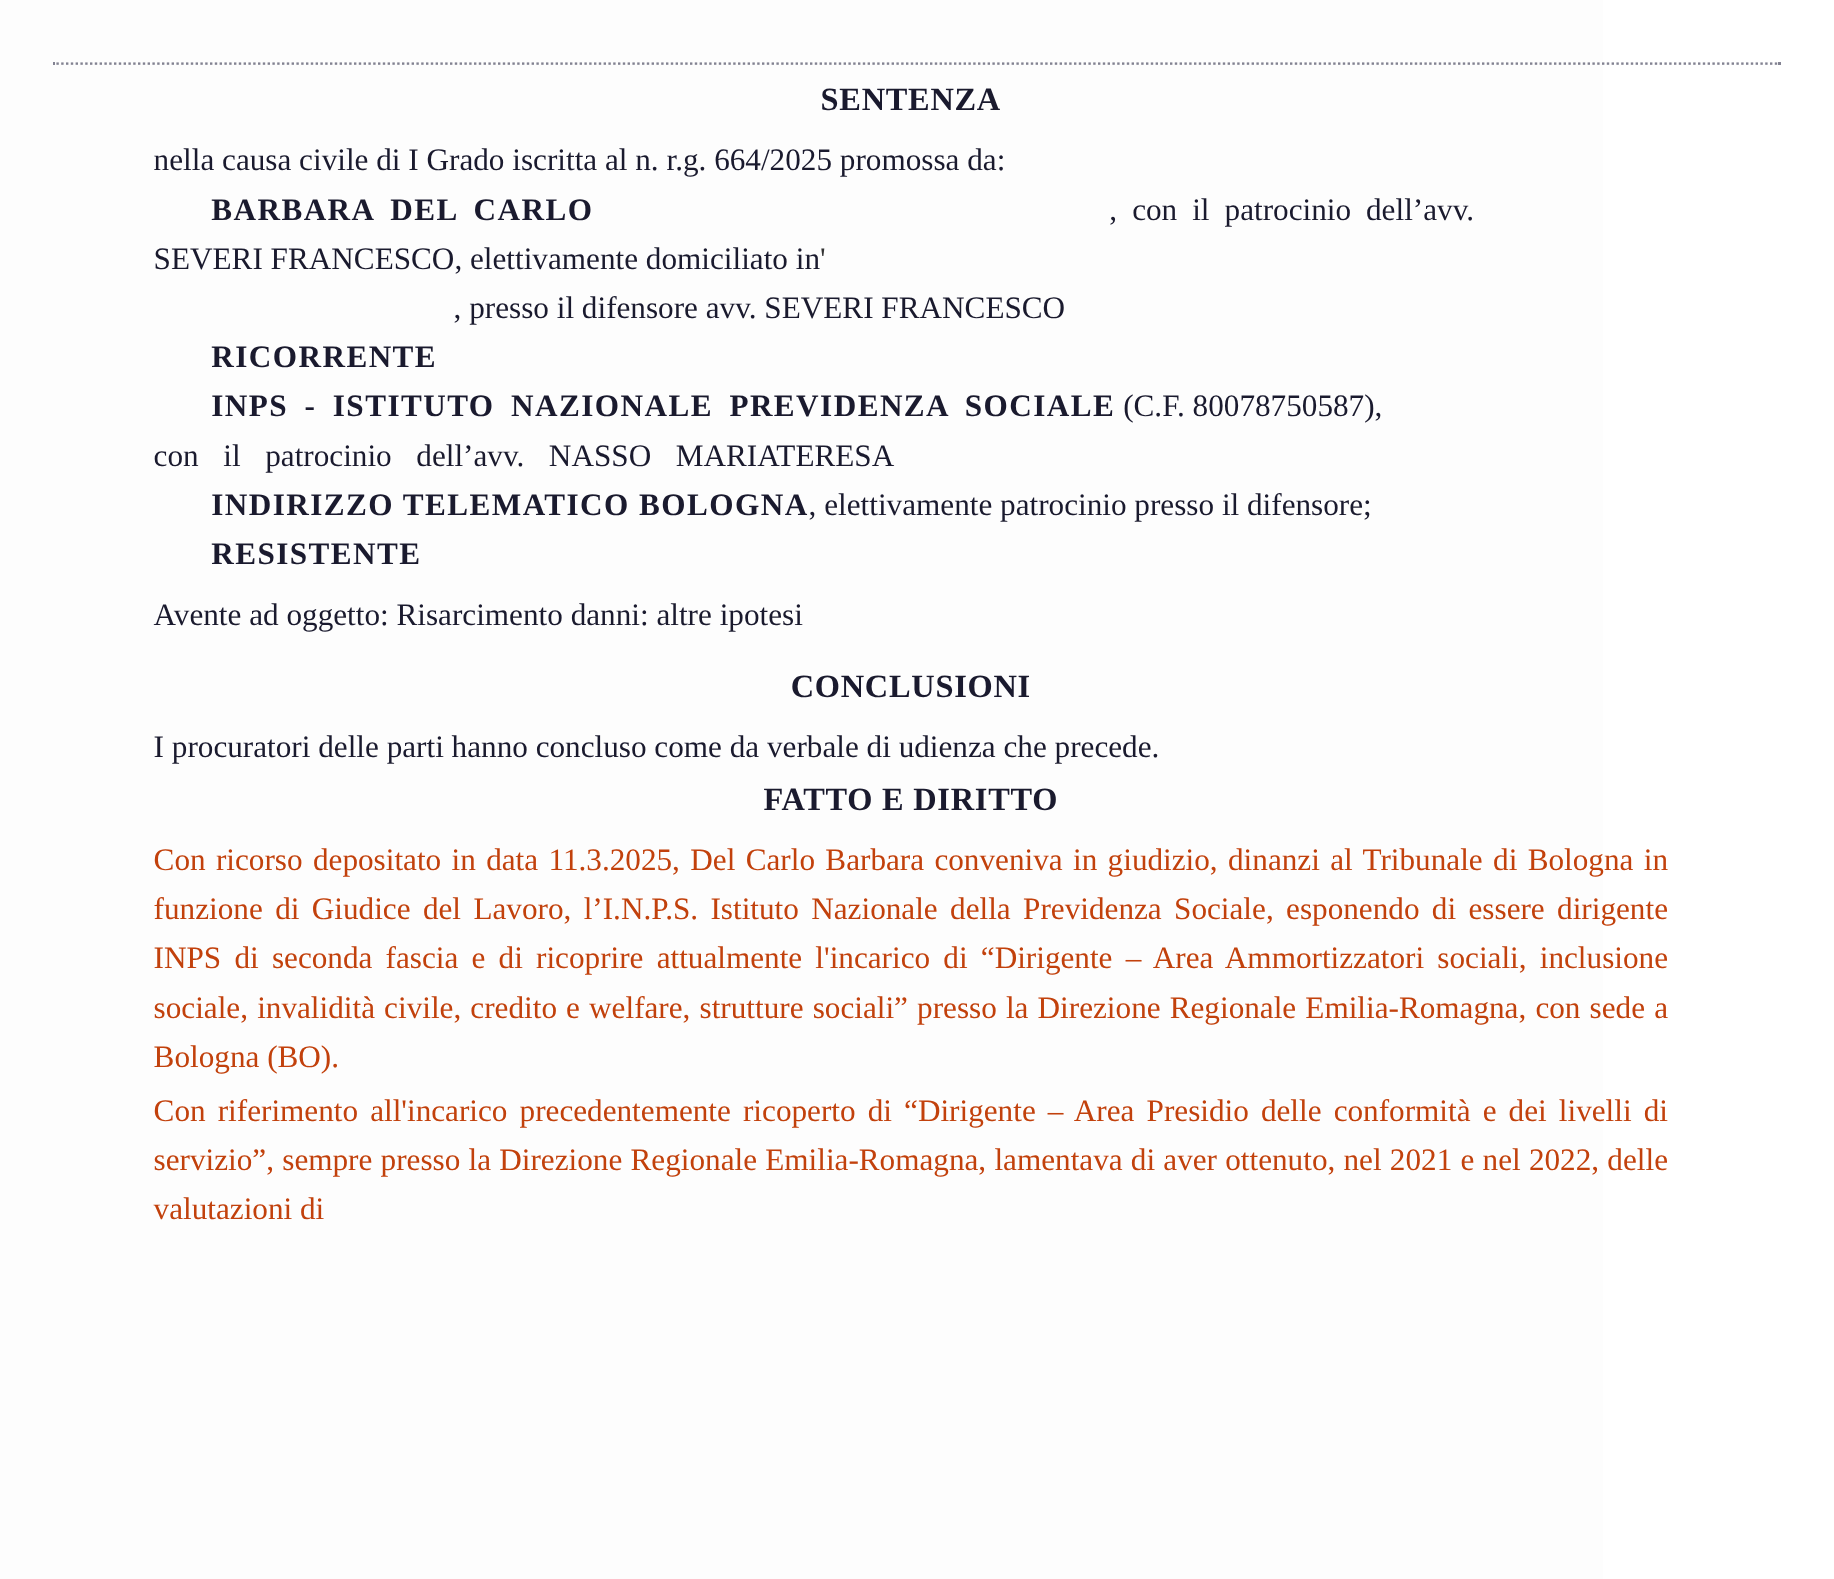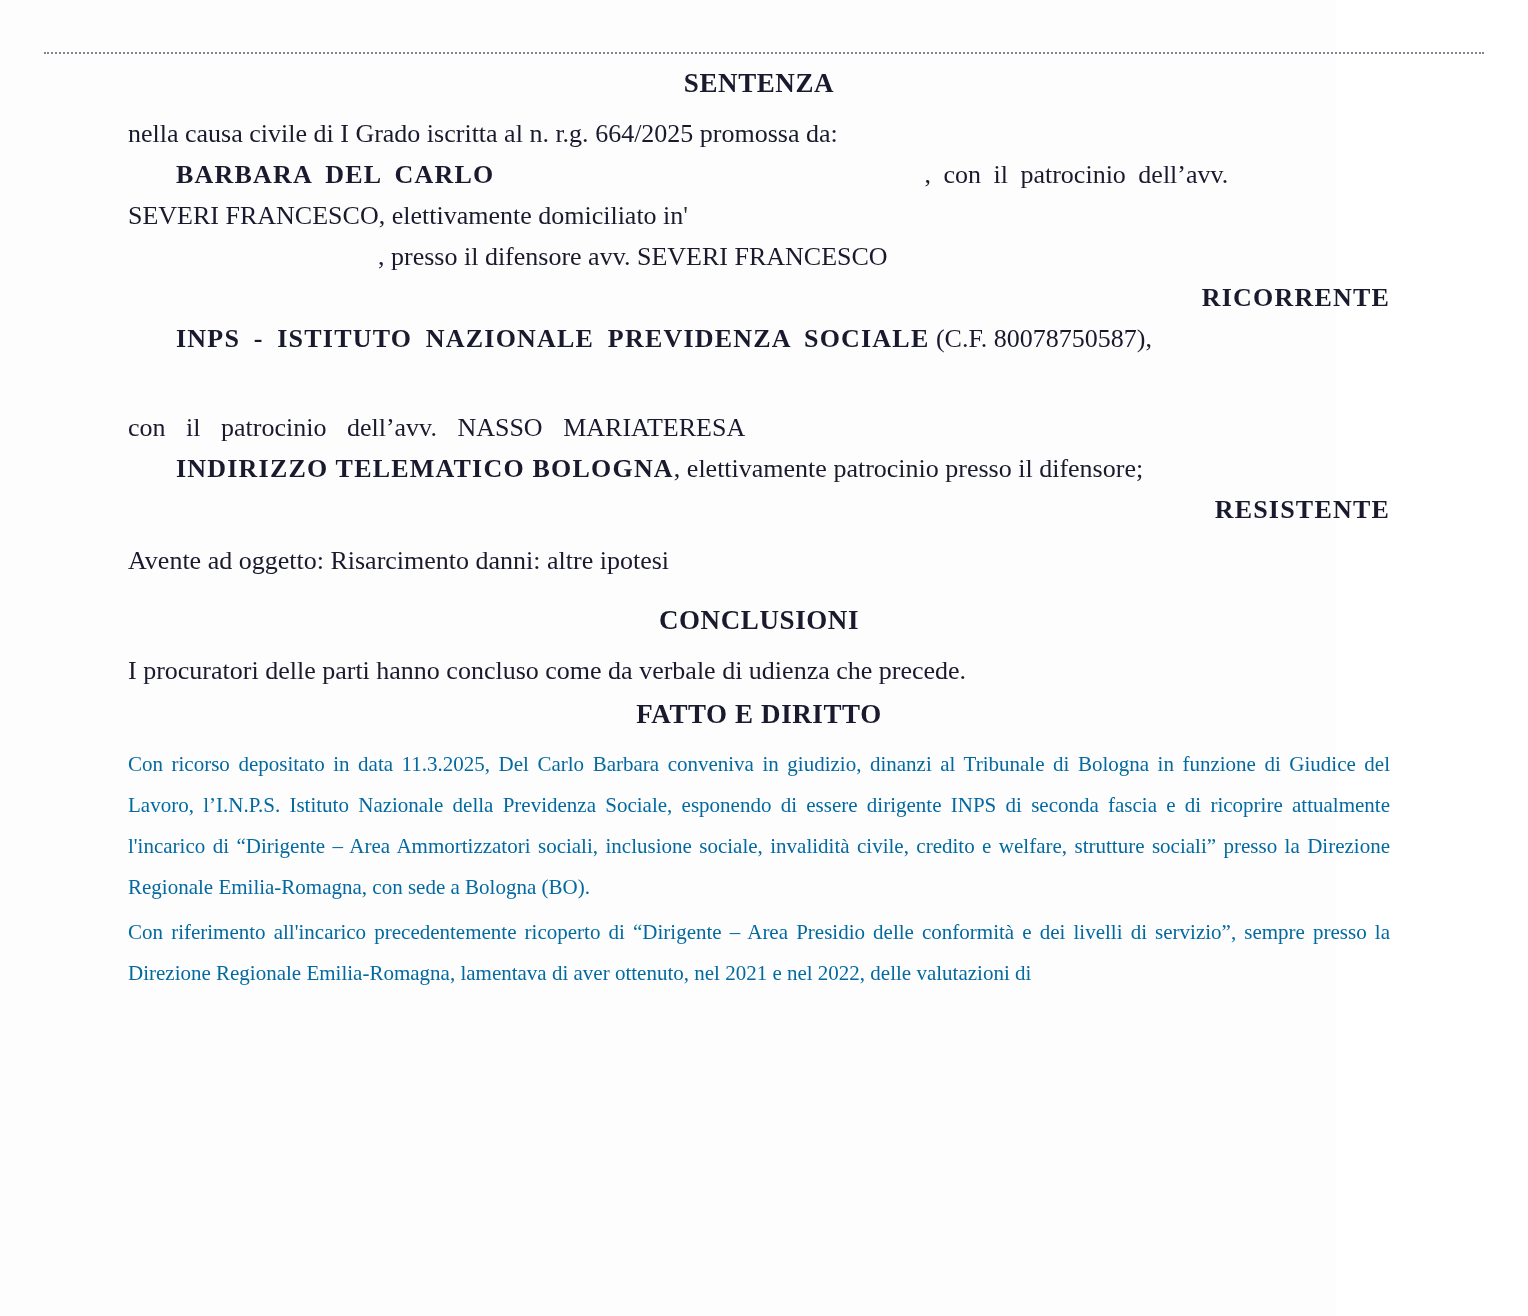--- a/index.html
+++ b/index.html
@@ -38,33 +38,32 @@
     width: 1262px;
   }
   .center {
     text-align: center;
   }
   .just {
     text-align: justify;
     text-justify: inter-word;
   }
   .right {
-    text-align: right;
   }
   .heading {
     font-weight: bold;
     letter-spacing: .6px;
     font-size: 27px;
     margin: 0 0 14px 0;
   }
   p {
     margin: 0;
-    font-size: 21px;
+    font-size: 26px;
     line-height: 41px;
-    color: #0369a1;
+    color: #c2410c;
   }
   .line {
     font-size: 26px;
     line-height: 41px;
   }
   .bold {
     font-weight: normal;
   }
   .spaced-caps {
     font-weight: bold;
@@ -86,21 +85,20 @@
   .tick {
     display: inline-block;
     width: 10px;
     color: #333;
   }
   .wide-word-space {
     word-spacing: 6px;
   }
   .wide-word-space2 {
     word-spacing: 14px;
-    margin-top: 48px;
   }
 </style>
 </head>
 <body>
 
 <div class="page">
 
   <div class="top-rule"></div>
 
   <div class="doc-body">

